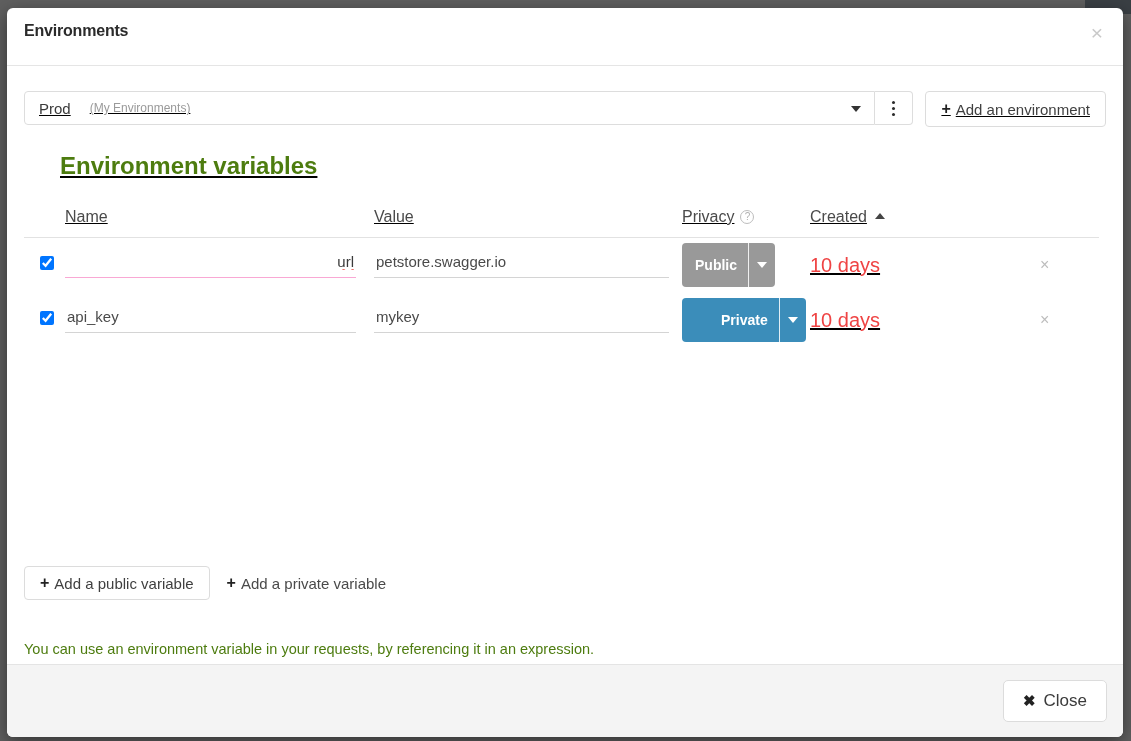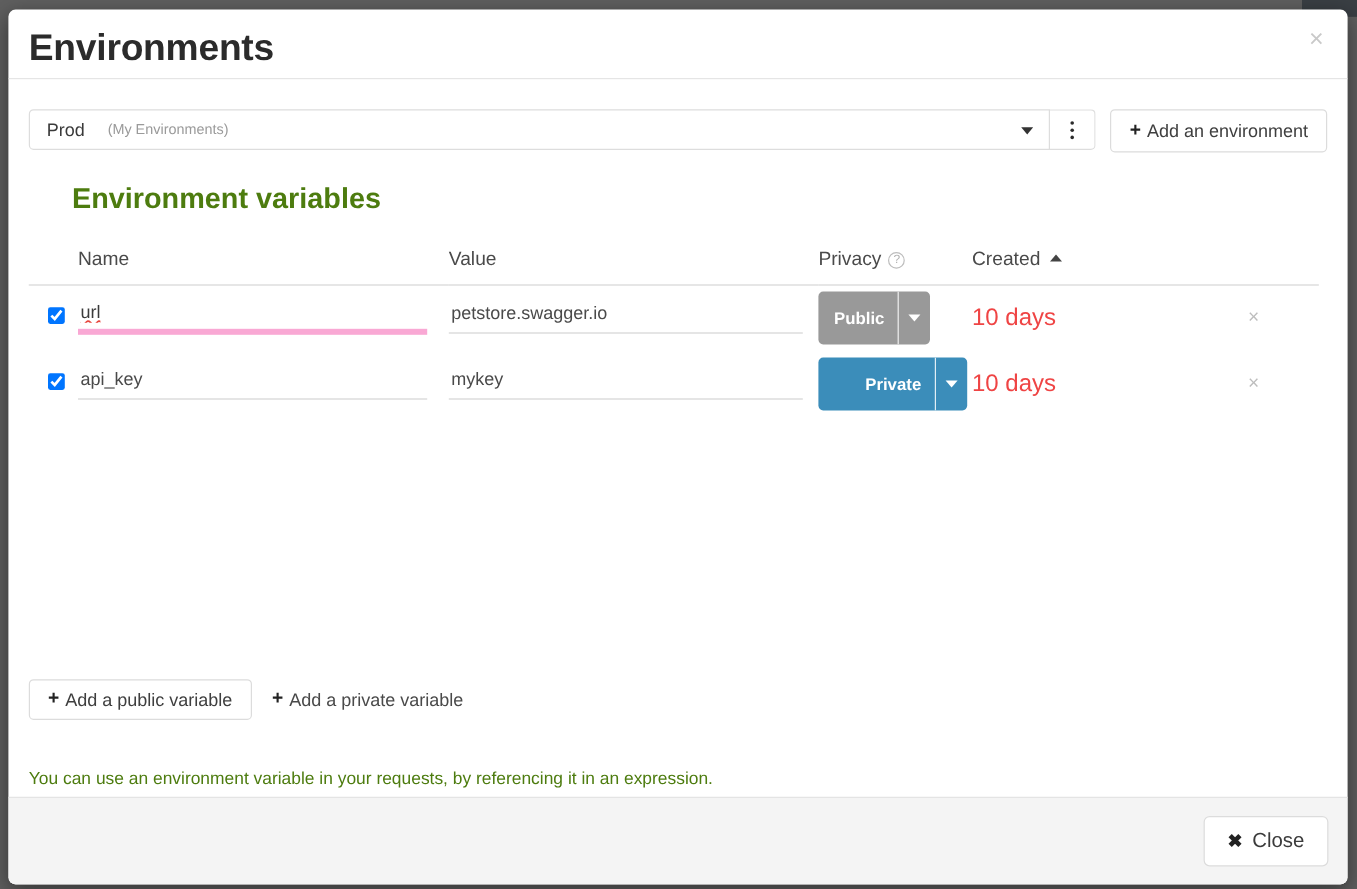--- a/index.html
+++ b/index.html
@@ -41,21 +41,21 @@
   
   .modal-header {
     position: relative;
     height: 58px;
     border-bottom: 1px solid #e5e5e5;
     flex: 0 0 auto;
   }
   .modal-title {
     position: absolute;
     left: 17px; top: 14px;
-    font-size: 31px;
+    font-size: 16px;
     font-weight: bold;
     color: #2b2b2b;
     letter-spacing: -0.2px;
   }
   .modal-x {
     position: absolute;
     right: 14px; top: 13px;
     width: 24px; height: 24px;
     line-height: 22px;
     text-align: center;
@@ -66,20 +66,21 @@
     padding: 0;
     font-family: "Liberation Sans", sans-serif;
   }
 
   
   .modal-body {
     position: relative;
     flex: 1 1 auto;
     padding: 0 17px;
     overflow: hidden;
+    text-decoration: underline;
   }
 
   
   .env-row {
     display: flex;
     align-items: flex-start;
     margin-top: 25px;
   }
   .env-select {
     position: relative;
@@ -229,22 +230,23 @@
     outline: none;
     background: transparent;
     font-size: 15px;
     color: #4a4a4a;
     font-family: "Liberation Sans", sans-serif;
     padding: 0 2px 6px 2px;
     width: 291px;
     height: 26px;
   }
   .field.focused {
-    border-bottom: 5px solid #f9a8d4;
+    border-bottom: 1px solid #f9a8d4;
     color: #3a3a3a;
+    text-align: right;
   }
   .spell {
     text-decoration: underline wavy #e7443b;
     text-decoration-skip-ink: none;
   }
   .field-value { width: 295px; }
 
   
   .badge {
     display: inline-flex;

